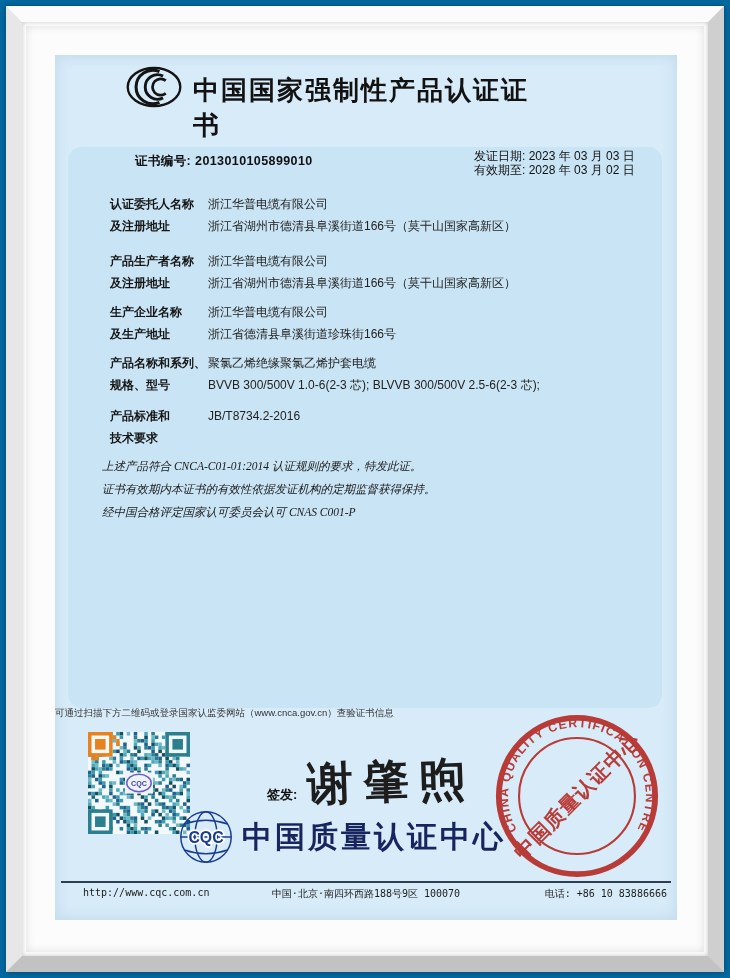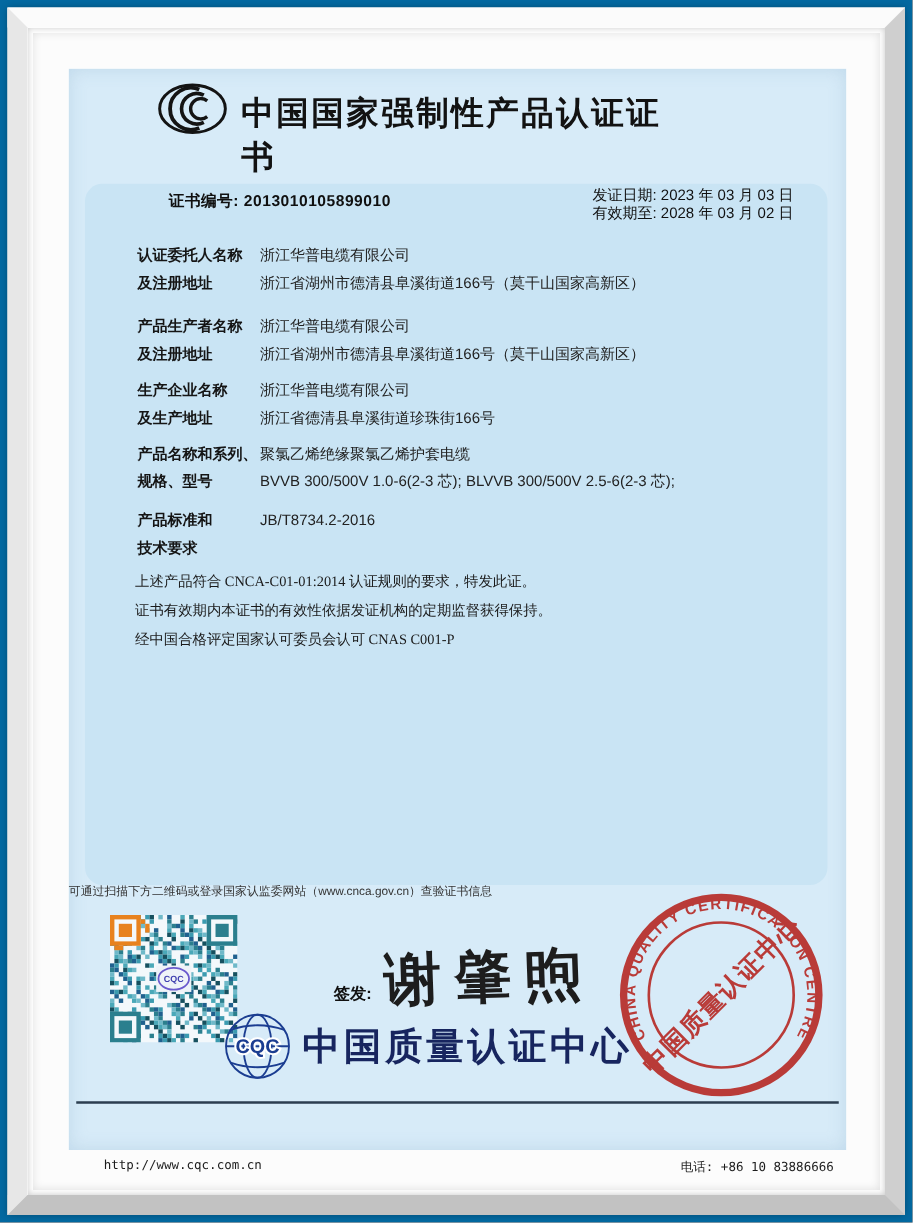--- a/index.html
+++ b/index.html
@@ -16,36 +16,36 @@
   .hdr-logo{position:absolute;left:70px;top:8px;width:58px;height:48px;}
   .title{position:absolute;left:138px;top:18px;width:360px;font-size:26px;font-weight:bold;
          color:#121212;letter-spacing:2px;}
   .panel{position:absolute;left:13px;top:92px;width:594px;height:561px;background:#c9e4f4;
          border-radius:14px;}
   .certnum{position:absolute;left:67px;top:6px;font-size:12.5px;font-weight:bold;color:#101010;letter-spacing:.4px;text-align:center;}
   .dates{position:absolute;left:406px;top:2px;font-size:12px;font-weight:normal;color:#101010;line-height:14px;}
   .frow{position:absolute;left:0;width:594px;}
   .flabel{position:absolute;left:42px;width:100px;font-size:12px;font-weight:bold;color:#151515;line-height:22px;}
   .fvalue{position:absolute;left:140px;width:430px;font-size:12px;color:#222;line-height:22px;}
-  .stmt{position:absolute;left:40px;top:308px;width:510px;font-size:11.5px;color:#1a1a1a;
-        font-family:"Liberation Serif",serif;line-height:23px;}
+  .stmt{position:absolute;left:34px;top:308px;width:510px;font-size:11.5px;color:#1a1a1a;
+        font-family:"Liberation Serif",serif;font-style:italic;line-height:23px;}
   .verify{position:absolute;left:0;right:0;top:652px;text-align:left;font-size:9.5px;color:#333;}
   .qr{position:absolute;left:33px;top:677px;width:102px;height:102px;}
   .sign-label{position:absolute;left:212px;top:731px;font-size:13px;font-weight:bold;color:#111;}
   .sign-name{position:absolute;left:252px;top:696px;font-size:46px;font-weight:bold;color:#1d1d1d;
              font-family:"DejaVu Serif",serif;letter-spacing:10px;transform:rotate(-2deg);}
   .org-row{position:absolute;left:0;right:0;top:754px;display:flex;justify-content:center;
            align-items:center;gap:8px;transform:translateX(-24px);}
   .org-logo{width:56px;height:56px;}
   .org-name{font-size:30px;font-weight:bold;color:#17255f;letter-spacing:3px;}
   .seal{position:absolute;left:438px;top:657px;width:168px;height:168px;opacity:.92;
         mix-blend-mode:multiply;z-index:5;}
   .footer-line{position:absolute;left:6px;top:826px;width:610px;height:2px;background:#2c3e50;}
   .footer{position:absolute;left:0;right:0;top:832px;height:16px;font-family:"DejaVu Sans Mono",monospace;
-          font-size:10px;color:#1c1c1c;margin-top:40px;}
+          font-size:10px;color:#1c1c1c;}
   .f-web{position:absolute;left:28px;}
   .f-addr{position:absolute;left:0;right:0;text-align:center;}
   .f-tel{position:absolute;right:10px;}
 </style>
 </head>
 <body>
 
 <div id="stage">
   <div class="frame-bevel"></div>
   <div class="mat"></div>
@@ -596,16 +596,17 @@
         </defs>
       <text fill="#d92f28" font-size="14.5" font-weight="bold" letter-spacing="1.5">
         <textPath href="#sealArc" startOffset="50%" text-anchor="middle">CHINA QUALITY CERTIFICATION CENTRE</textPath>
       </text>
       <text x="100" y="108" fill="#d92f28" font-size="24" font-weight="bold" text-anchor="middle" transform="rotate(-45 100 100)" letter-spacing="1">中国质量认证中心</text>
     </svg>
 
     <div class="footer-line"></div>
     <div class="footer">
       <span class="f-web">http://www.cqc.com.cn</span>
+      <span class="f-addr">中国·北京·南四环西路188号9区  100070</span>
       <span class="f-tel">电话: +86 10 83886666</span>
     </div>
   </div>
 </div>
 
 </body></html>

